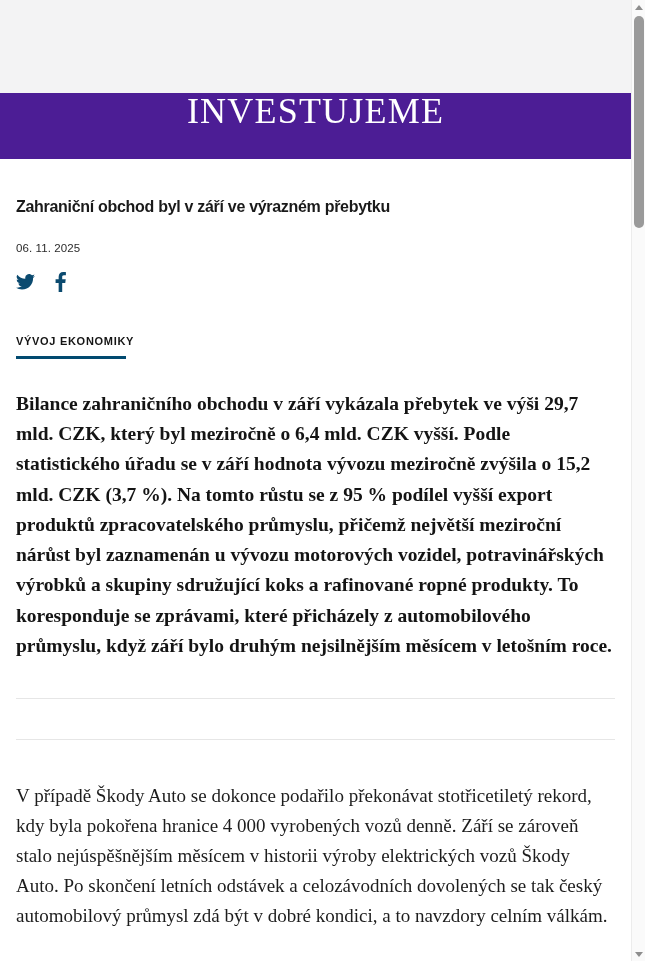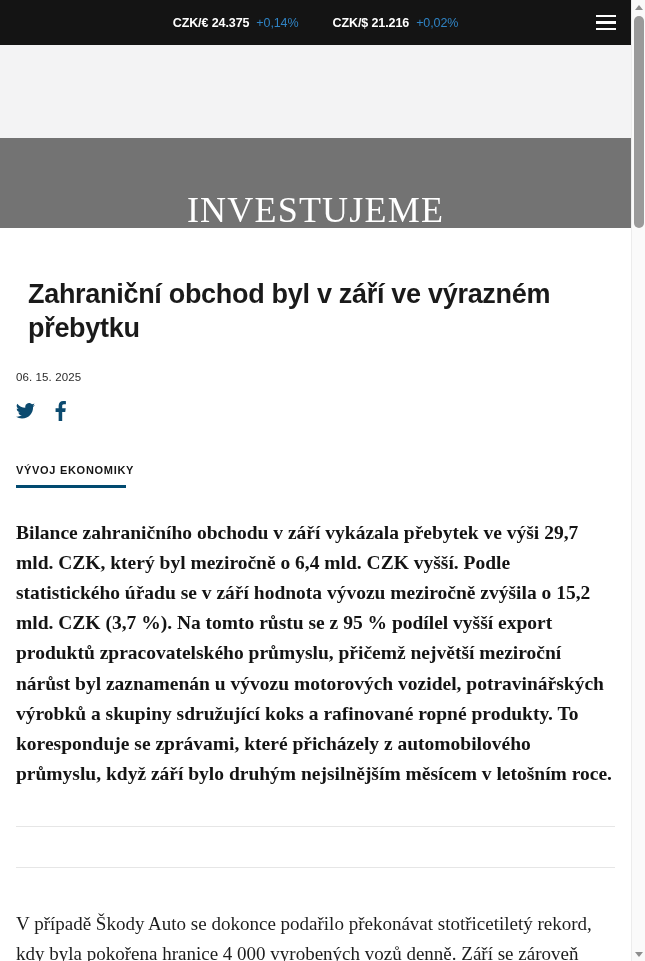--- a/index.html
+++ b/index.html
@@ -78,44 +78,44 @@
   }
 
   
   #adslot {
     height: 93px;
     background: #f3f3f4;
   }
 
   
   #masthead {
-    height: 90px;
-    background: #737373;
-    display: flex;
-    align-items: flex-end;
+    height: 66px;
+    background: #4c1d95;
+    display: flex;
+    align-items: flex-start;
     justify-content: center;
   }
   #logo {
     color: #ffffff;
     font-family: "Liberation Serif", serif;
     font-size: 36px;
     letter-spacing: 1.2px;
     font-weight: 400;
     line-height: 1;
     white-space: nowrap;
   }
 
   
   #article {
     padding: 0 16px;
   }
   #headline {
-    margin: 12px;
+    margin: 0;
     padding-top: 38px;
-    font-size: 27px;
+    font-size: 16px;
     line-height: 1.25;
     font-weight: 700;
     color: #1a1a1a;
     letter-spacing: -0.3px;
   }
   #date {
     margin-top: 25px;
     font-size: 11.5px;
     color: #2b2b2b;
     font-weight: 500;
@@ -222,49 +222,32 @@
     border-radius: 5px;
     background: #9a9a9a;
     cursor: pointer;
   }
 </style>
 </head>
 <body>
 
 <div id="viewport">
 
-  <div id="topbar">
-    <div class="ticker-group">
-      <div class="ticker">
-        <span class="ticker-pair">CZK/€ 24.375</span>
-        <span class="ticker-change">+0,14%</span>
-      </div>
-      <div class="ticker">
-        <span class="ticker-pair">CZK/$ 21.216</span>
-        <span class="ticker-change">+0,02%</span>
-      </div>
-    </div>
-    <div id="hamburger">
-      <span></span>
-      <span></span>
-      <span></span>
-    </div>
-  </div>
 
   <div id="adslot"></div>
 
   <div id="masthead">
     <div id="logo">INVESTUJEME</div>
   </div>
 
   <div id="article">
 
     <h1 id="headline">Zahraniční obchod byl v září ve výrazném přebytku</h1>
 
-    <div id="date">06. 15. 2025</div>
+    <div id="date">06. 11. 2025</div>
 
     <div id="social">
       <a class="social-icon">
         <svg width="19" height="16" viewBox="0 0 24 20" fill="currentColor" aria-hidden="true">
           <path d="M24 2.37a9.6 9.6 0 0 1-2.83.79A4.96 4.96 0 0 0 23.34.37a9.86 9.86 0 0 1-3.13 1.2A4.92 4.92 0 0 0 11.8 6.03a13.97 13.97 0 0 1-10.14-5.2 4.93 4.93 0 0 0 1.52 6.58A4.86 4.86 0 0 1 .96 6.8v.06a4.93 4.93 0 0 0 3.95 4.83 4.94 4.94 0 0 1-2.22.08 4.93 4.93 0 0 0 4.6 3.43A9.88 9.88 0 0 1 0 17.26a13.93 13.93 0 0 0 7.55 2.22c9.05 0 14-7.5 14-14.01 0-.21 0-.42-.015-.63A10 10 0 0 0 24 2.37z"></path>
         </svg>
       </a>
       <a class="social-icon">
         <svg width="11" height="20" viewBox="0 0 11 20" fill="currentColor" aria-hidden="true">
           <path d="M7.2 20v-9.12h3.06l.46-3.56H7.2V5.06c0-1.03.28-1.73 1.76-1.73H10.9V.14C10.58.1 9.47 0 8.18 0 5.49 0 3.65 1.64 3.65 4.66v2.66H.58v3.56h3.07V20H7.2z"></path>

